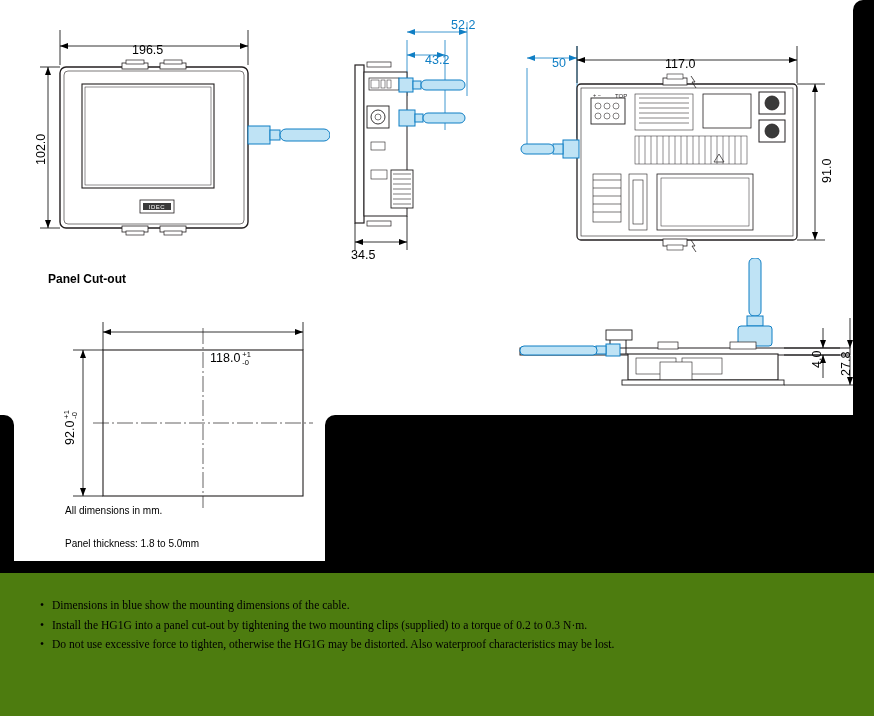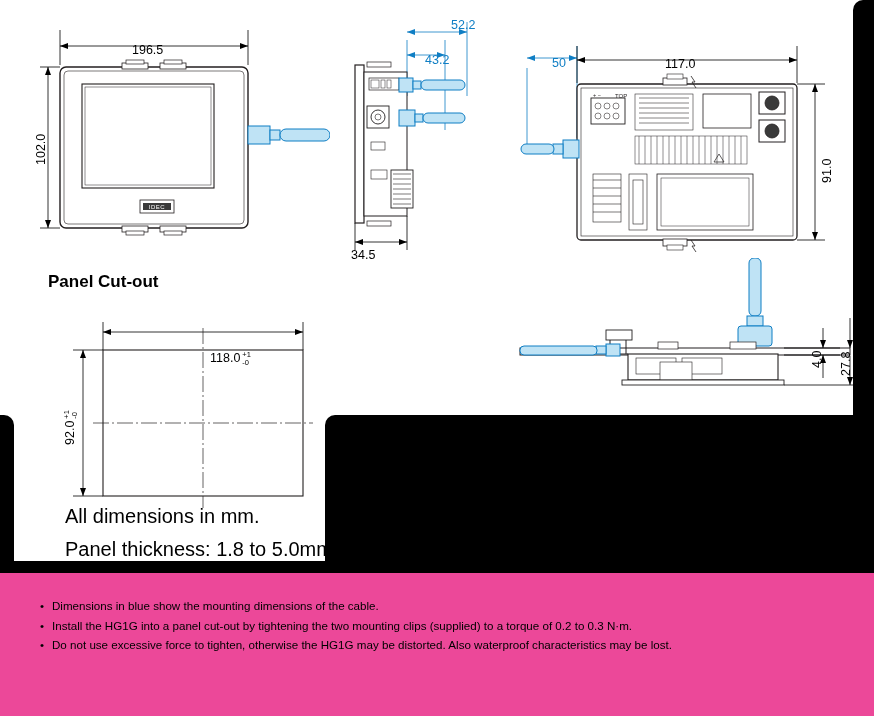--- a/index.html
+++ b/index.html
@@ -25,36 +25,37 @@
     color: #000;
     white-space: nowrap;
   }
   .dimtext.blue { color: #0f7ec4; }
   .vtext {
     transform: rotate(-90deg);
     transform-origin: left top;
     white-space: nowrap;
   }
   .label-big {
-    font-size: 17px;
+    font-size: 12px;
     font-weight: bold;
     color: #000;
   }
   .label-mid {
-    font-size: 20px;
+    font-size: 10px;
     color: #000;
   }
   
   .notes {
     position: absolute;
     left: 0;
     top: 573px;
     width: 874px;
     height: 143px;
-    background: #ec4899;
+    background: #4d7c0f;
+    font-family: Liberation Serif, serif;
   }
   .notes ul {
     margin: 0;
     padding: 24px 0 0 40px;
     list-style: none;
   }
   .notes li {
     position: relative;
     font-size: 11.6px;
     line-height: 18.5px;

